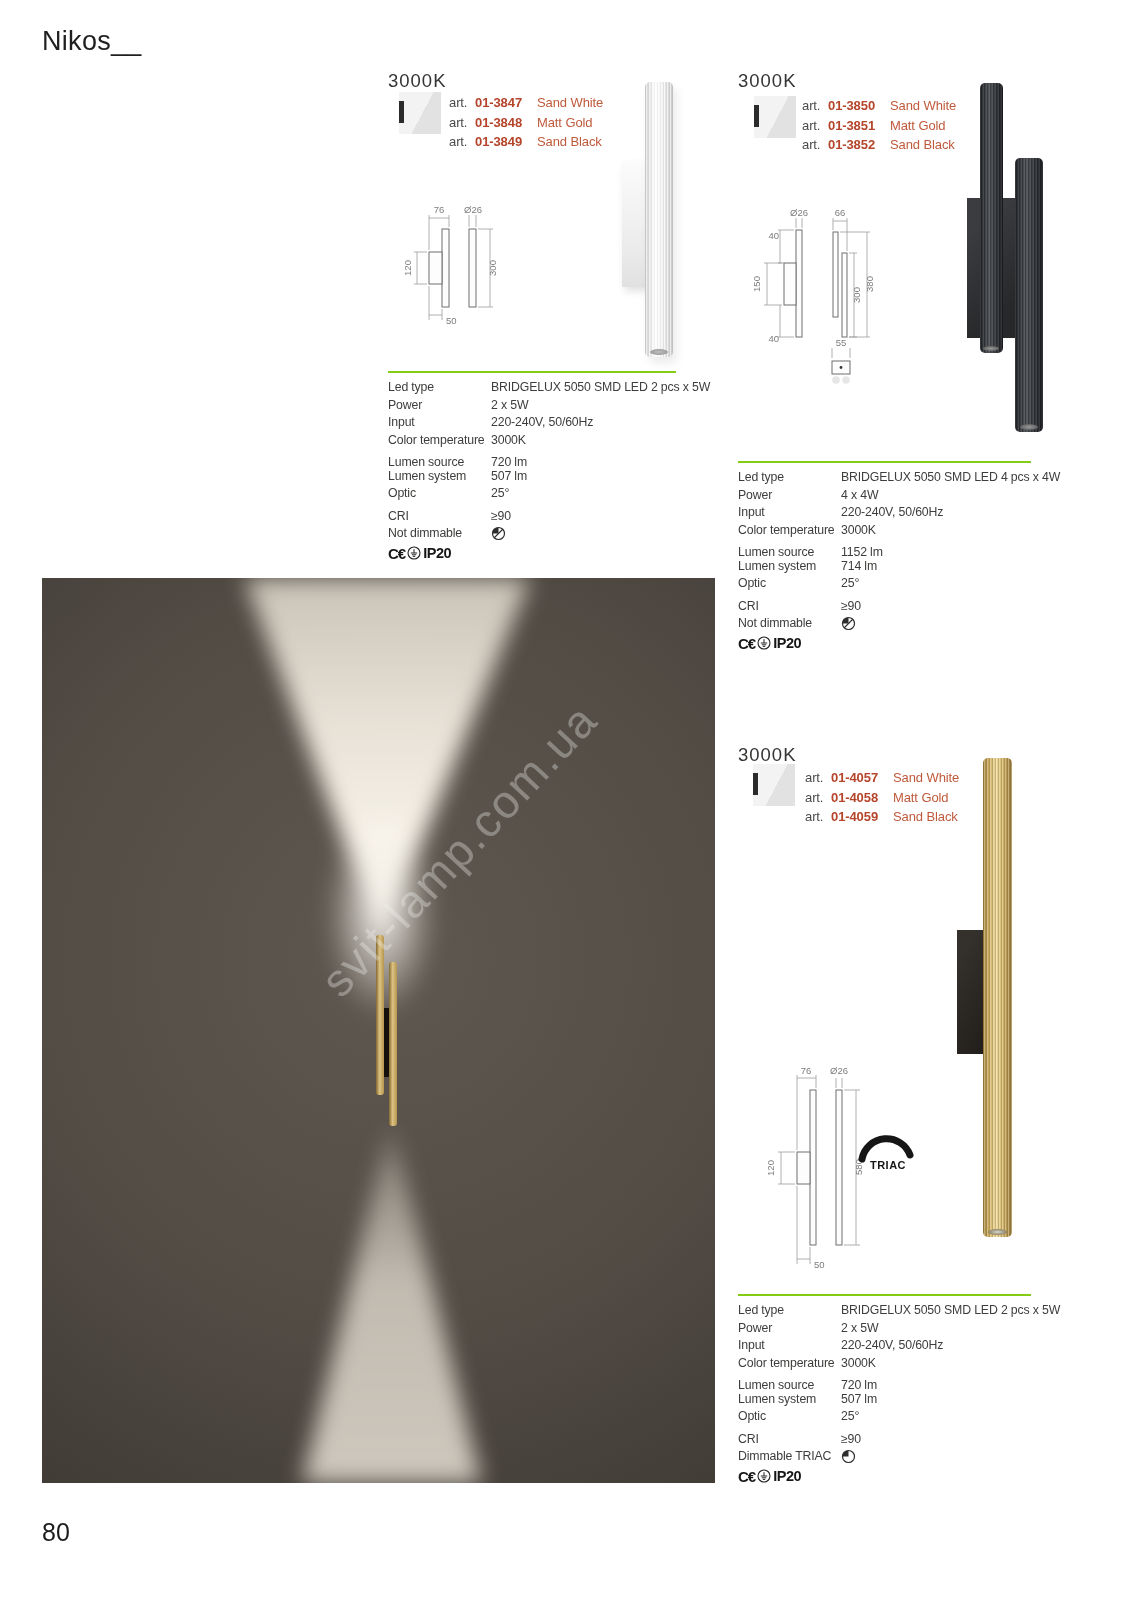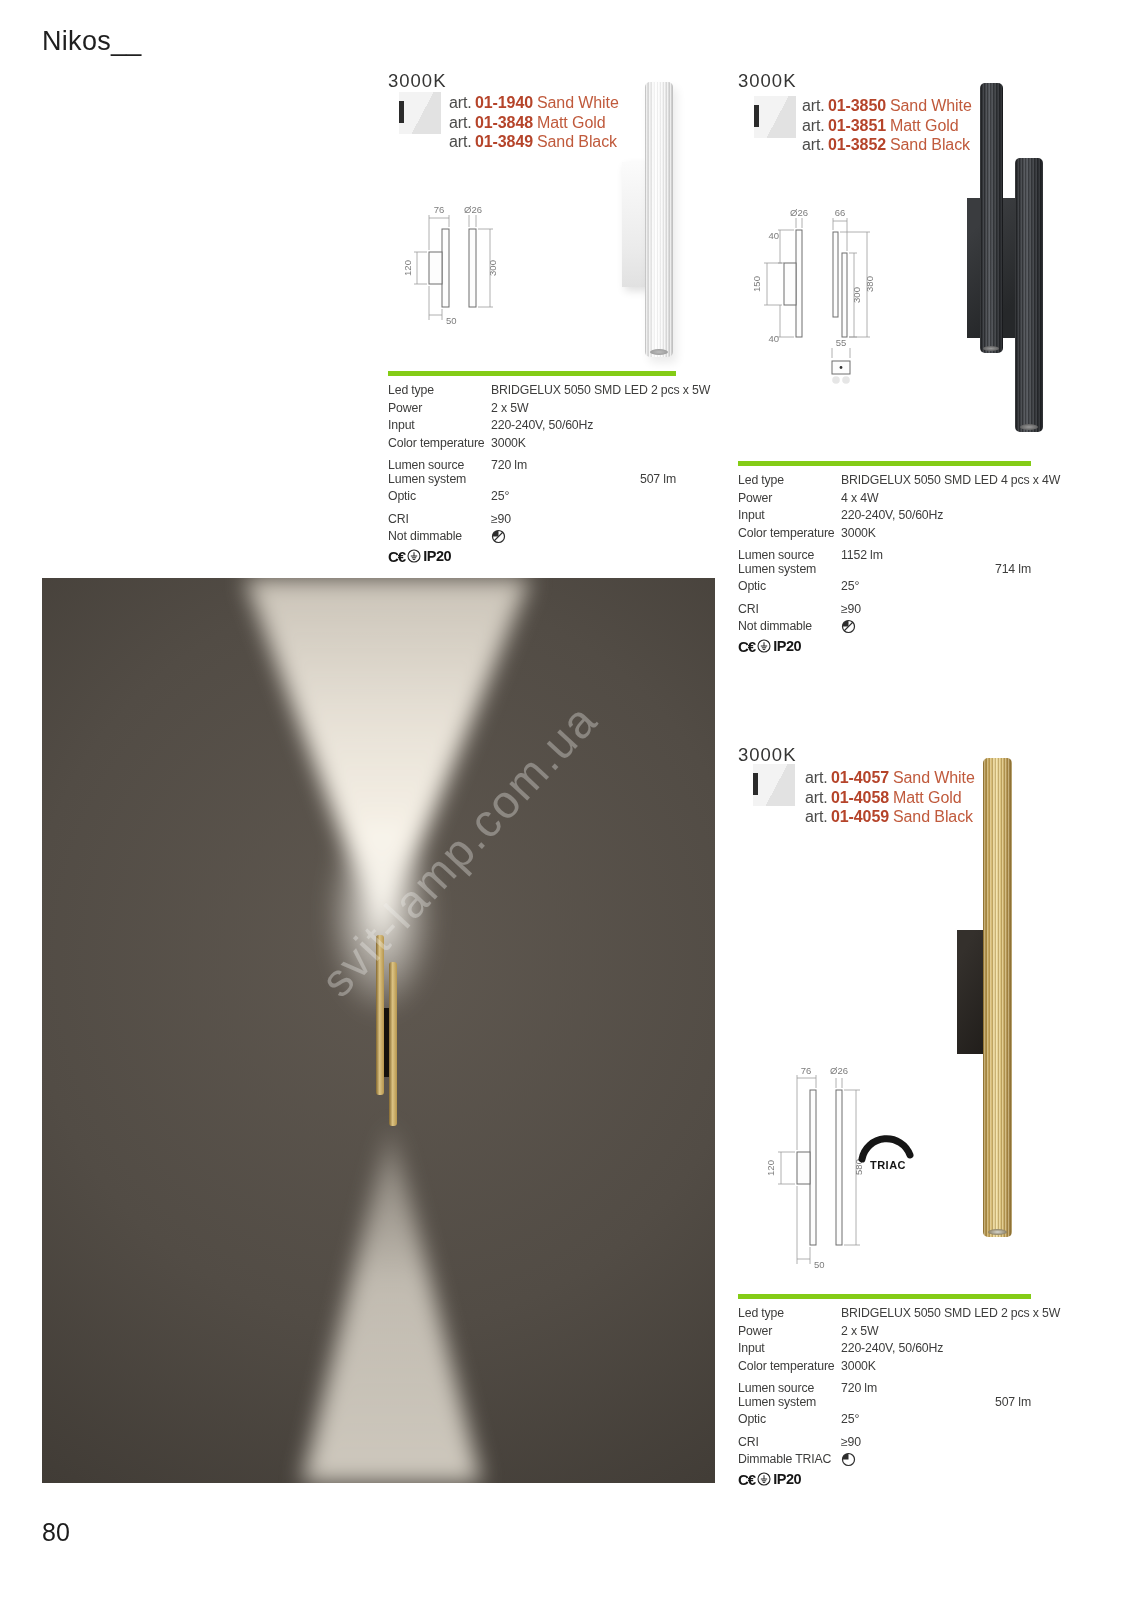--- a/index.html
+++ b/index.html
@@ -8,33 +8,33 @@
 
   
   .title{position:absolute;left:42px;top:26px;font-size:27px;color:#1f1f1f;letter-spacing:.3px;}
   .page-num{position:absolute;left:42px;top:1518px;font-size:25px;color:#1c1c1c;}
   .site{position:absolute;right:42px;top:1601px;font-size:12px;color:#aeaeae;}
 
   
   .kelvin{position:absolute;font-size:18.5px;color:#353534;letter-spacing:1px;}
   .thumb{position:absolute;width:42px;height:42px;background:linear-gradient(118deg,#f3f3f3 54%,#e2e2e2 54%);}
   .thumb .slot{position:absolute;left:0;top:9px;width:5px;height:22px;background:#2b2b2b;}
-  .arts{position:absolute;font-size:16px;line-height:19.5px;letter-spacing:-.1px;}
+  .arts{position:absolute;font-size:13px;line-height:19.5px;letter-spacing:-.1px;}
   .art-row{display:flex;white-space:nowrap;}
   .art-prefix{width:26px;color:#4b4b4a;}
   .art-code{width:62px;color:#b5442a;font-weight:700;}
   .art-finish{color:#c05a3c;text-align:right;}
 
   
-  .spec-table{position:absolute;border-top:5px solid #84cc16;padding-top:6px;font-size:12.3px;
+  .spec-table{position:absolute;border-top:2px solid #84cc16;padding-top:6px;font-size:12.3px;
               letter-spacing:-.15px;color:#3d3d3c;}
   .spec-row{display:flex;line-height:17.5px;white-space:nowrap;}
   .spec-row .lbl{width:103px;flex:none;}
   .spec-row .val{white-space:nowrap;}
-  .g{margin-top:5px;} .t{margin-top:-4px;justify-content:space-between;}
+  .g{margin-top:5px;} .t{margin-top:-4px;}
   .icon-val{display:flex;align-items:center;}
   .cert-row{margin-top:2px;display:flex;align-items:center;gap:2px;color:#161616;}
   .ce{font-weight:700;font-size:15px;letter-spacing:-1px;}
   .ip{font-weight:700;font-size:14.5px;letter-spacing:-.5px;}
 
   
   .tech{position:absolute;}
   .tech .obj rect{fill:#fdfdfd;stroke:#6e6e6e;stroke-width:1;}
   .tech .dim line{stroke:#9d9d9d;stroke-width:.8;}
   .tech text{fill:#7c7c7c;font-size:9.5px;font-family:"Liberation Sans",sans-serif;}
@@ -82,21 +82,21 @@
 
   <div class="title"><span>Nikos</span><span>__</span></div>
 
   <div class="kelvin" style="left:388px;top:70px;">3000K</div>
   <div class="thumb" style="left:399px;top:92px;">
       <div class="slot"></div>
     </div>
   <div class="arts" style="left:449px;top:93px;">
     <div class="art-row">
       <span class="art-prefix">art.</span>
-      <span class="art-code">01-1940</span>
+      <span class="art-code">01-3847</span>
       <span class="art-finish">Sand White</span>
     </div>
     <div class="art-row">
       <span class="art-prefix">art.</span>
       <span class="art-code">01-3848</span>
       <span class="art-finish">Matt Gold</span>
     </div>
     <div class="art-row">
       <span class="art-prefix">art.</span>
       <span class="art-code">01-3849</span>

